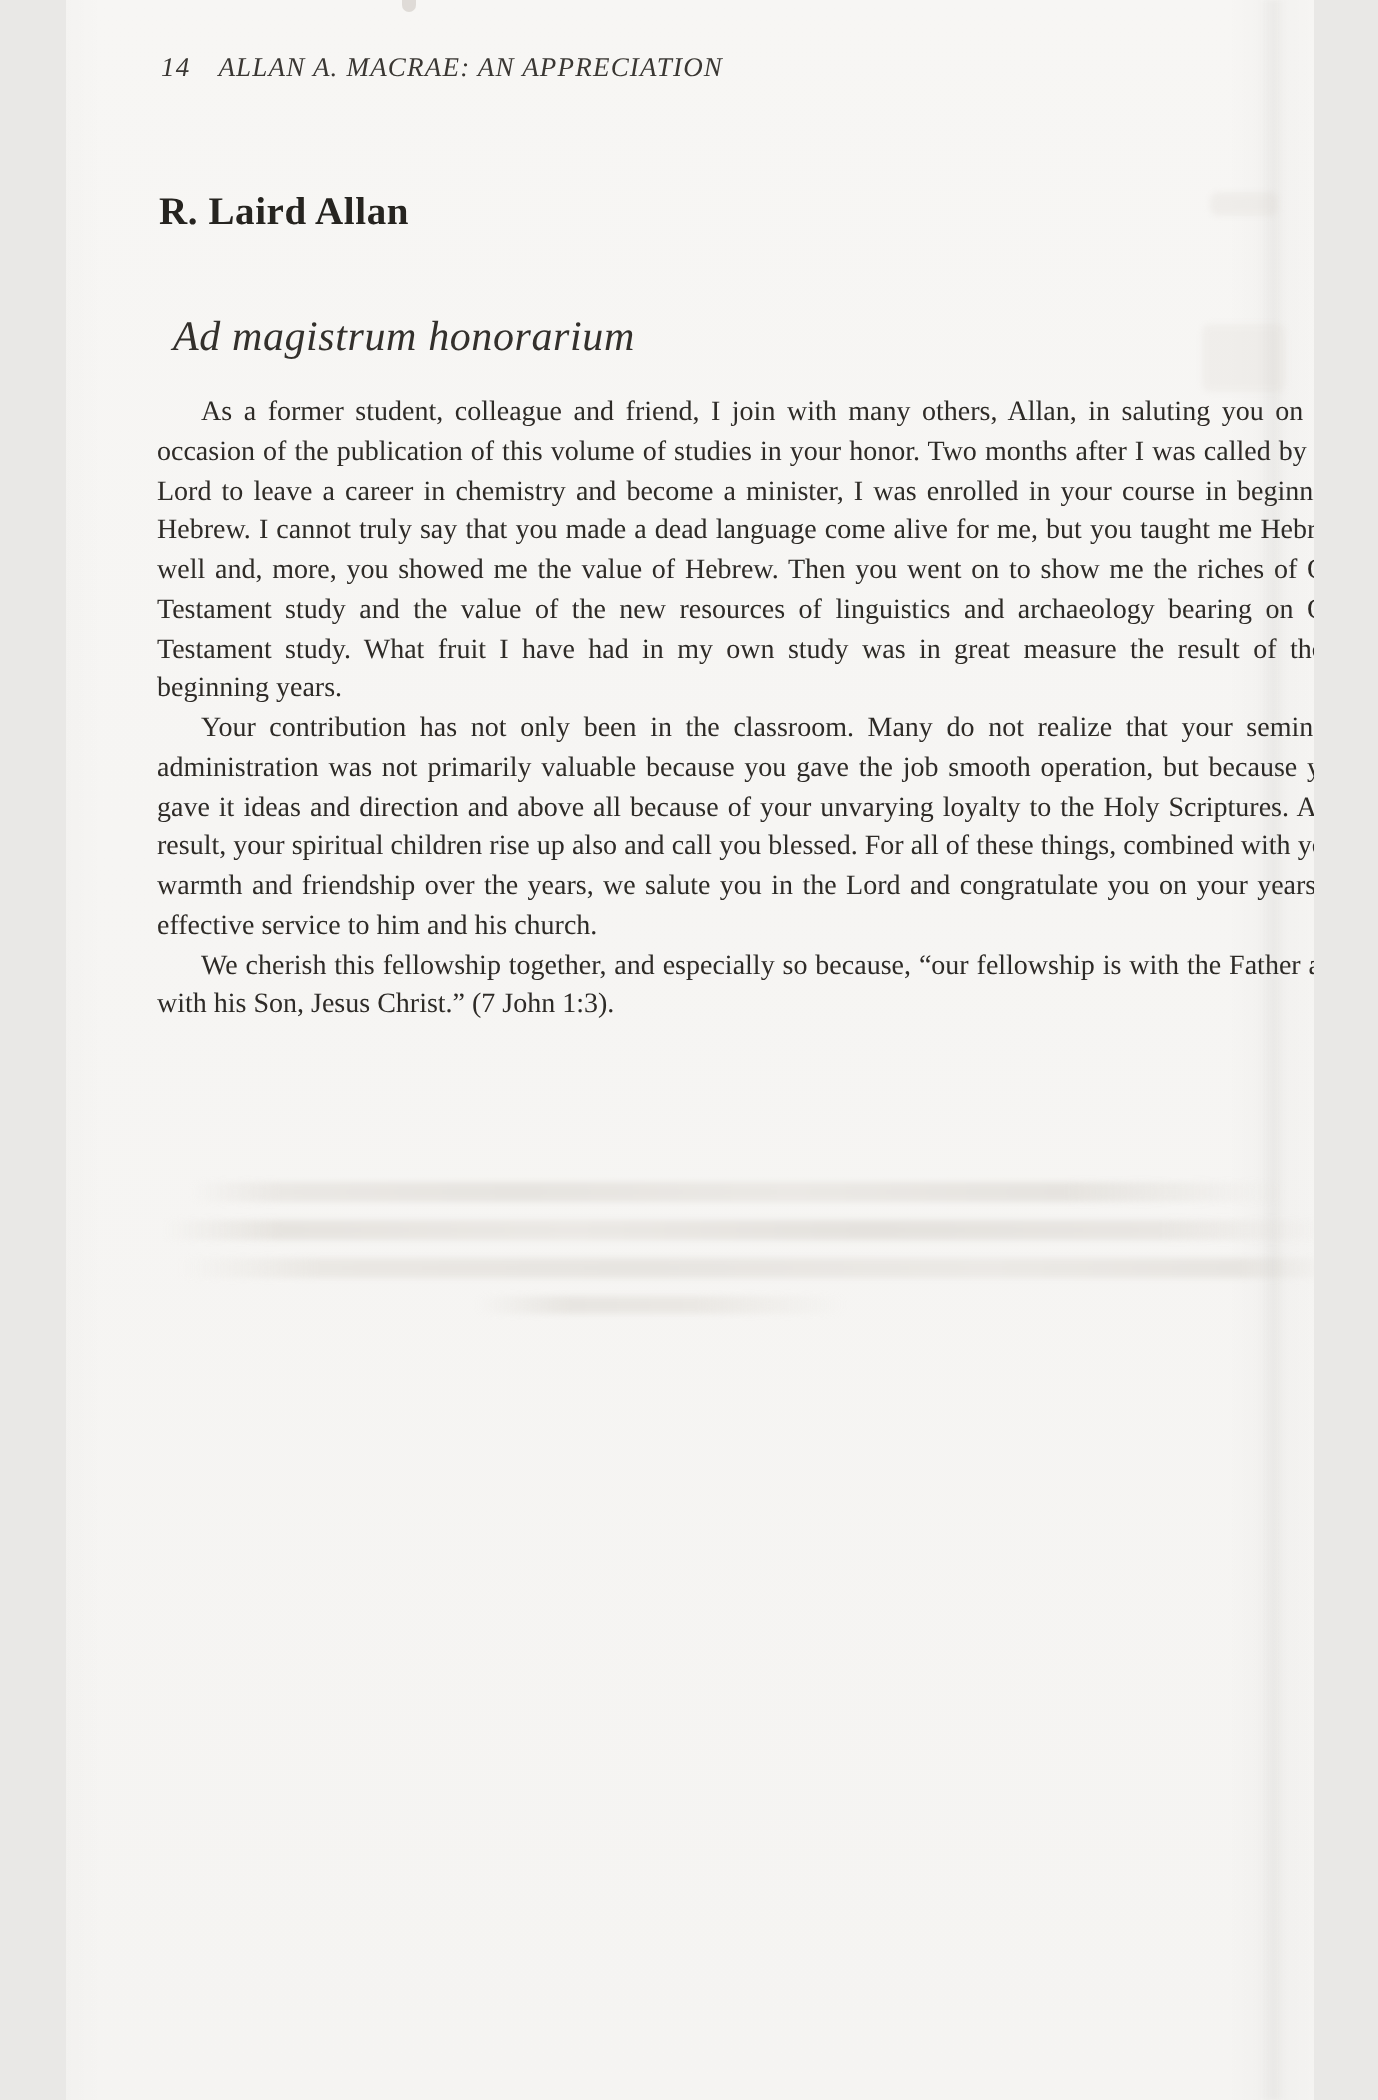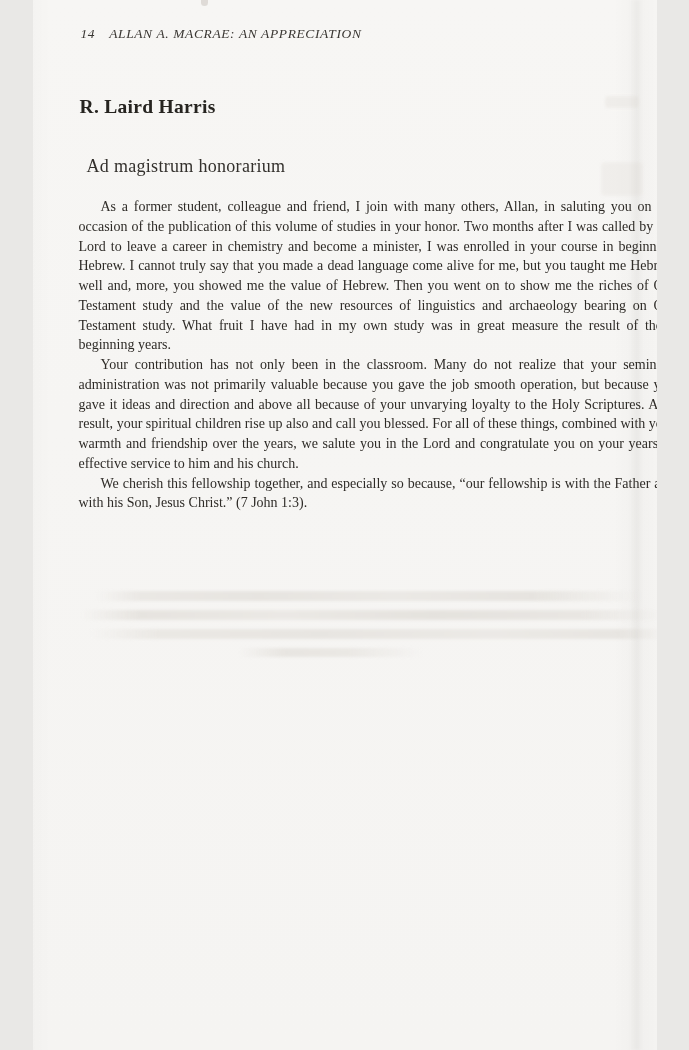--- a/index.html
+++ b/index.html
@@ -39,21 +39,22 @@
     margin: 0;
     font-weight: bold;
     font-size: 19.5px;
     letter-spacing: 0.3px;
     color: #262420;
   }
   .dedication {
     position: absolute;
     left: 54px;
     top: 156px;
-    font-size: 18px;
+    font-style: italic;
+    font-size: 21px;
     letter-spacing: 0.3px;
     color: #33302c;
   }
   .body-text {
     position: absolute;
     left: 46px;
     top: 197px;
     width: 596px;
     font-size: 14px;
     line-height: 19.75px;
@@ -114,21 +115,21 @@
 <body>
 
 <div class="page">
 
   <div class="speck"></div>
 
   <div class="running-head">
     <span class="pagenum">14</span><span class="head-title">ALLAN A. MACRAE: AN APPRECIATION</span>
   </div>
 
-  <h1 class="author">R. Laird Harris</h1>
+  <h1 class="author">R. Laird Allan</h1>
 
   <div class="dedication">Ad magistrum honorarium</div>
 
   <div class="body-text">
     <p>As a former student, colleague and friend, I join with many others, Allan, in saluting you on the occasion of the publication of this volume of studies in your honor. Two months after I was called by the Lord to leave a career in chemistry and become a minister, I was enrolled in your course in beginning Hebrew. I cannot truly say that you made a dead language come alive for me, but you taught me Hebrew well and, more, you showed me the value of Hebrew. Then you went on to show me the riches of Old Testament study and the value of the new resources of linguistics and archaeology bearing on Old Testament study. What fruit I have had in my own study was in great measure the result of those beginning years.</p>
     <p>Your contribution has not only been in the classroom. Many do not realize that your seminary administration was not primarily valuable because you gave the job smooth operation, but because you gave it ideas and direction and above all because of your unvarying loyalty to the Holy Scriptures. As a result, your spiritual children rise up also and call you blessed. For all of these things, combined with your warmth and friendship over the years, we salute you in the Lord and congratulate you on your years of effective service to him and his church.</p>
     <p>We cherish this fellowship together, and especially so because, “our fellowship is with the Father and with his Son, Jesus Christ.” (7 John 1:3).</p>
   </div>
 
   <div class="ghost ghost-1"></div>

